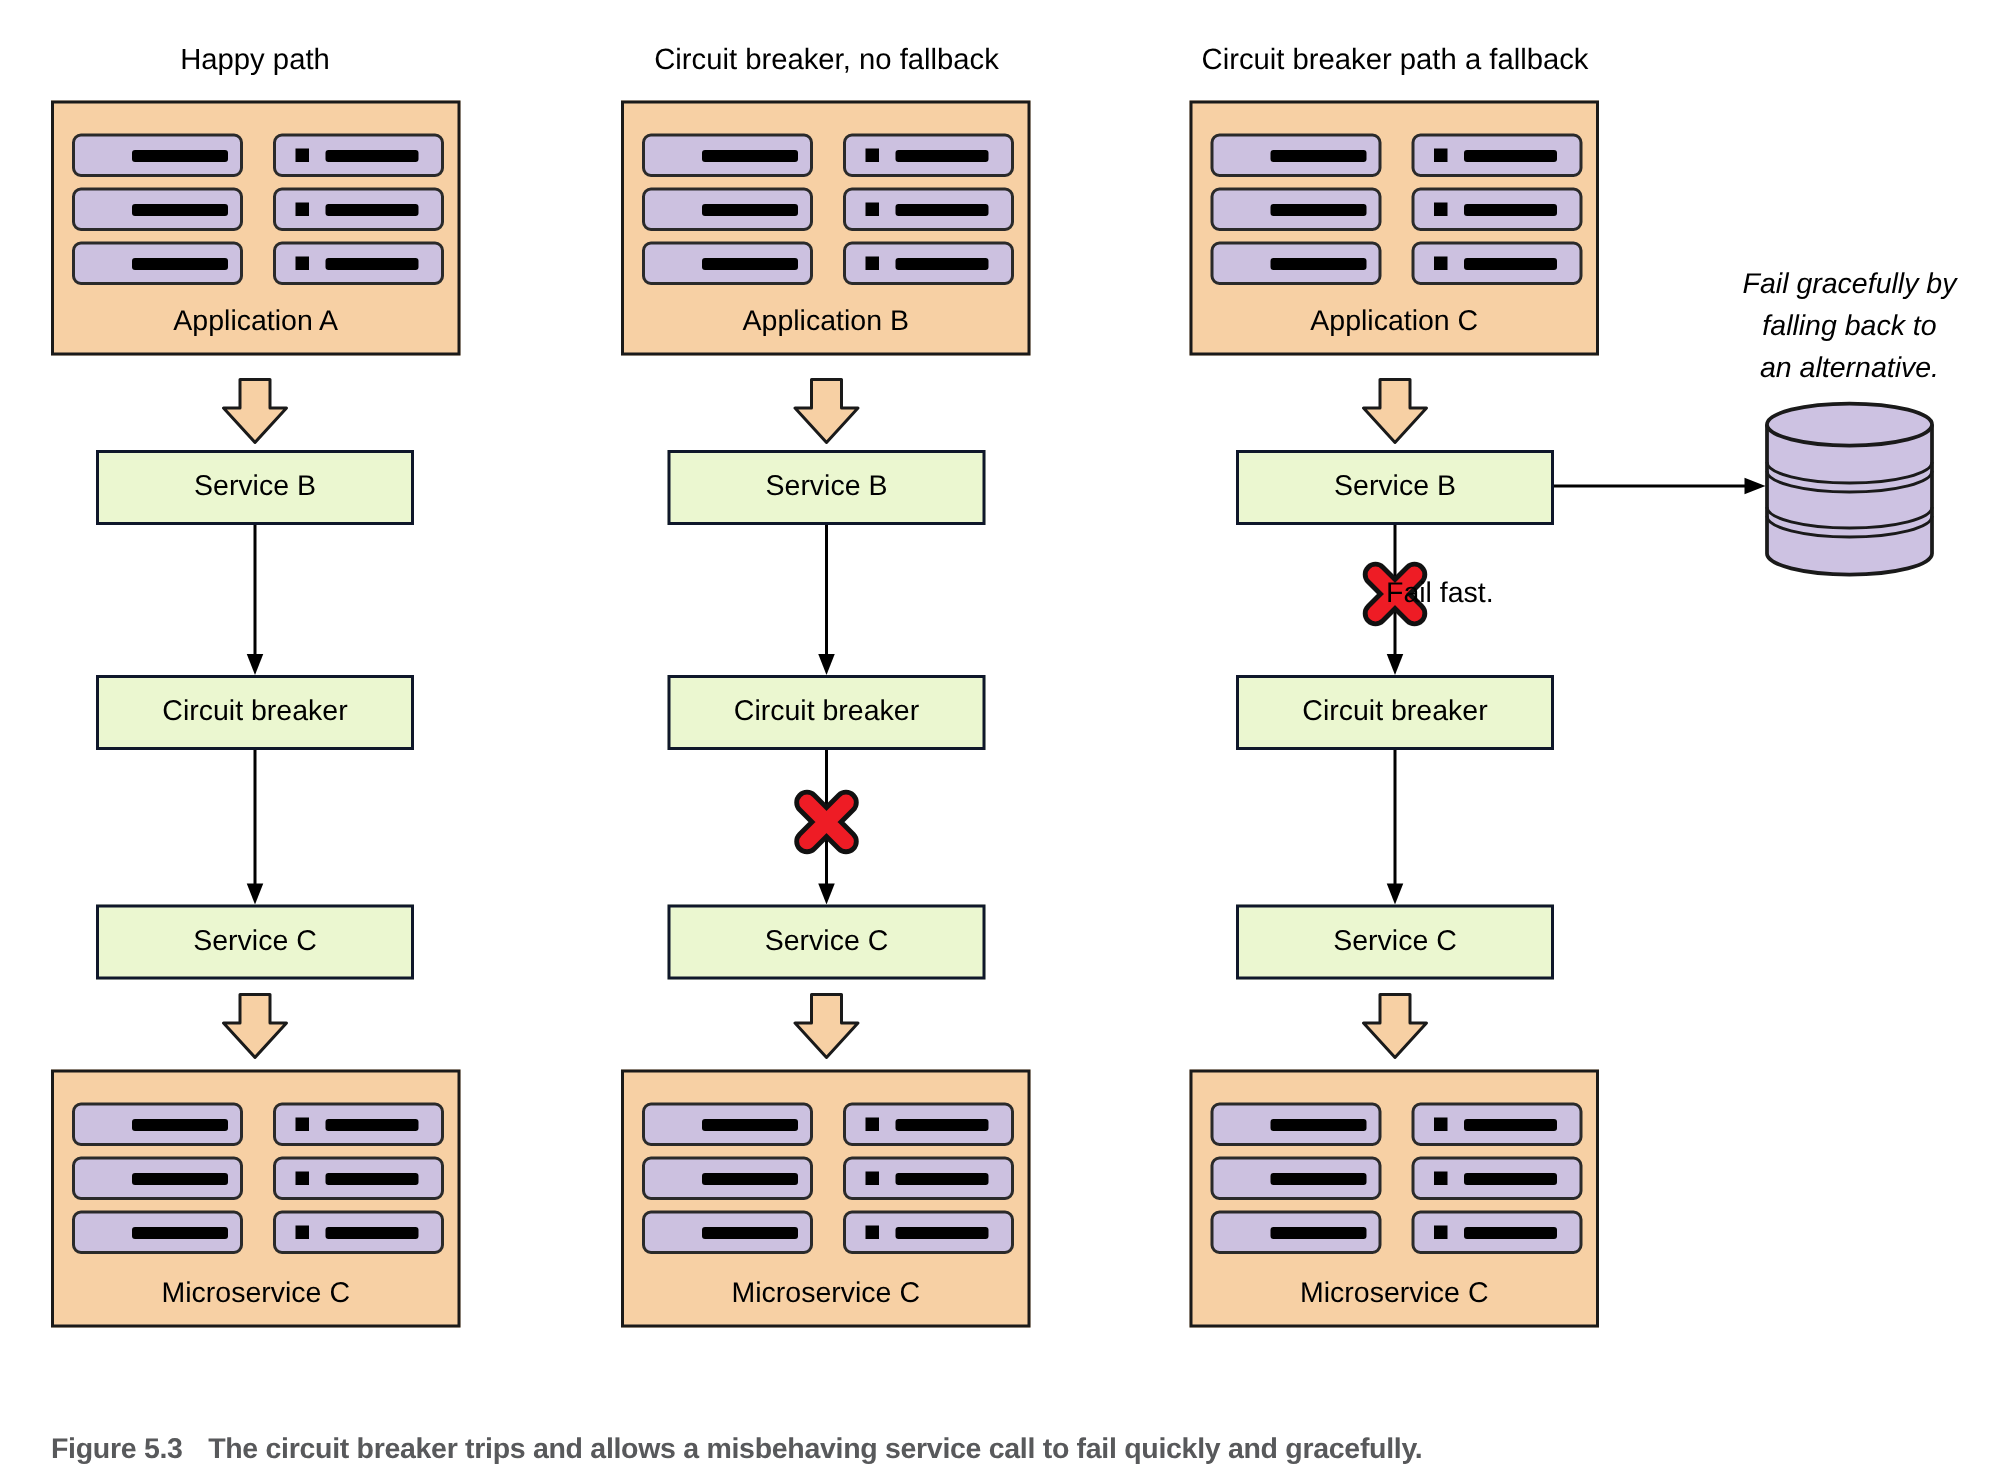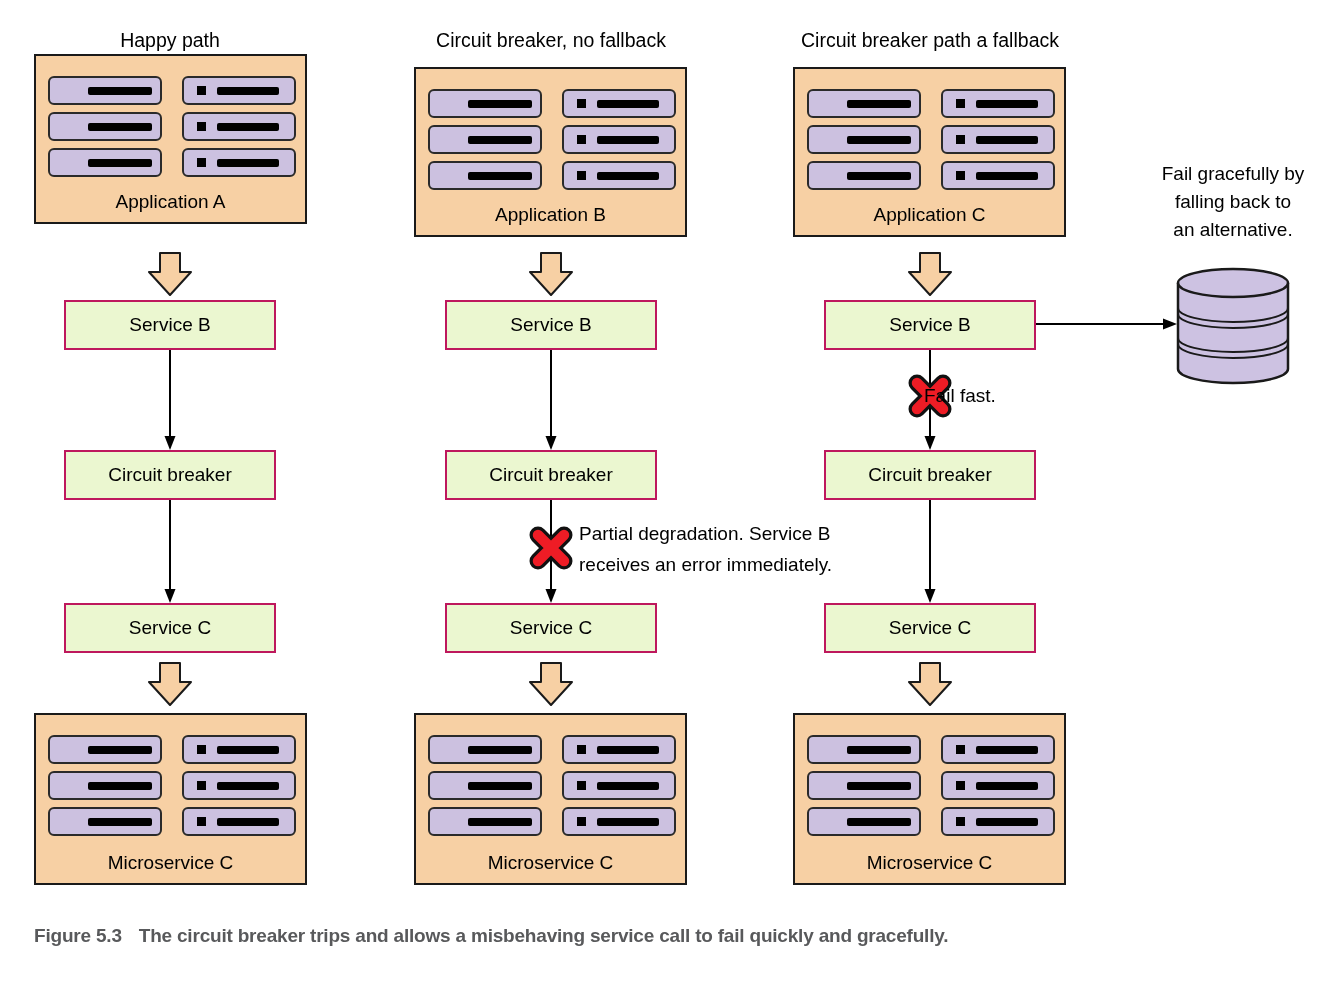--- a/index.html
+++ b/index.html
@@ -24,44 +24,44 @@
     grid-template-columns:114px 114px;column-gap:20px;row-gap:7px;}
   .server{width:114px;height:29px;background:var(--server-fill);border:2px solid #2a2a2a;
     border-radius:6px;display:flex;align-items:center;}
   .server .led{width:9px;height:9px;background:#000;margin-left:13px;flex:0 0 auto;}
   .server .bar{height:8px;background:#000;border-radius:2px;}
   .server.plain .bar{width:64px;margin-left:38px;}
   .server.led-type .bar{width:62px;margin-left:11px;}
   .app-label{position:absolute;bottom:9px;left:0;width:100%;text-align:center;font-size:19px;}
 
   .service-box{position:absolute;width:212px;height:50px;background:var(--service-fill);
-    border:2px solid #be185d;display:flex;align-items:center;justify-content:center;
+    border:2px solid #0f172a;display:flex;align-items:center;justify-content:center;
     font-size:19px;}
 
   .arrow-svg,.blockarrow-svg,.x-svg,.db-svg{position:absolute;display:block;}
 
   .annotation{position:absolute;font-size:19px;line-height:31px;white-space:pre-line;}
   .fail-fast-label{position:absolute;font-size:19px;line-height:24px;}
   .fallback-note{position:absolute;width:210px;text-align:center;font-size:19px;
     line-height:28px;white-space:pre-line;}
 
-  .caption{position:absolute;left:34px;top:925px;font-size:19px;font-weight:700;
+  .caption{position:absolute;left:34px;top:956px;font-size:19px;font-weight:700;
     color:var(--caption-gray);letter-spacing:-0.2px;}
   .caption .cap-label{margin-right:17px;}
 </style>
 </head>
 <body>
 
 <div class="canvas">
 
   <div class="col-title" style="left:10px;top:28px;">Happy path</div>
   <div class="col-title" style="left:391px;top:28px;">Circuit breaker, no fallback</div>
   <div class="col-title" style="left:770px;top:28px;">Circuit breaker path a fallback</div>
 
-  <div class="app-box" style="left:34px;top:54px;padding-left:20px;">
+  <div class="app-box" style="left:34px;top:67px;padding-left:20px;">
     <div class="racks">
         <div class="server plain">
           <span class="bar"></span>
         </div>
         <div class="server led-type">
           <span class="led"></span>
           <span class="bar"></span>
         </div>
         <div class="server plain">
           <span class="bar"></span>
@@ -192,22 +192,20 @@
   </svg>
   <svg class="arrow-svg" style="left:923px;top:500px;" width="14" height="103" viewBox="0 0 14 103">
     <line x1="7" y1="0" x2="7" y2="91" stroke="#000" stroke-width="2"></line>
     <polygon points="7,103 1.5,89 12.5,89" fill="#000"></polygon>
   </svg>
 
   <svg class="x-svg" style="left:527px;top:524px;" width="48" height="48" viewBox="0 0 48 48">
     <path d="M11 11 L37 37 M37 11 L11 37" stroke="#111" stroke-width="17" stroke-linecap="round" fill="none"></path>
     <path d="M11 11 L37 37 M37 11 L11 37" style="stroke:var(--fail-x-red);" stroke-width="10.5" stroke-linecap="round" fill="none"></path>
   </svg>
-  <div class="annotation" style="left:579px;top:518px;">Partial degradation. Service B
-receives an error immediately.</div>
 
 
   <div class="service-box" style="left:64px;top:603px;">
       <span>Service C</span>
     </div>
   <div class="service-box" style="left:445px;top:603px;">
       <span>Service C</span>
     </div>
   <div class="service-box" style="left:824px;top:603px;">
       <span>Service C</span>
@@ -295,21 +293,21 @@
           <span class="bar"></span>
         </div>
         <div class="server led-type">
           <span class="led"></span>
           <span class="bar"></span>
         </div>
       </div>
     <div class="app-label">Microservice C</div>
   </div>
 
-  <div class="fallback-note" style="left:1128px;top:160px;">Fail gracefully by
+  <div class="fallback-note" style="left:1128px;top:176px;font-style:italic;">Fail gracefully by
 falling back to
 an alternative.</div>
 
   <svg class="arrow-svg" style="left:1036px;top:316px;" width="142" height="16" viewBox="0 0 142 16">
     <line x1="0" y1="8" x2="128" y2="8" stroke="#000" stroke-width="2"></line>
     <polygon points="141,8 127,2.5 127,13.5" fill="#000"></polygon>
   </svg>
 
   <svg class="db-svg" style="left:1176px;top:267px;" width="114" height="118" viewBox="0 0 114 118">
     <path d="M2 16 v86 a55 14 0 0 0 110 0 v-86" style="fill:var(--database-fill);" stroke="#1a1a1a" stroke-width="2.5"></path>

